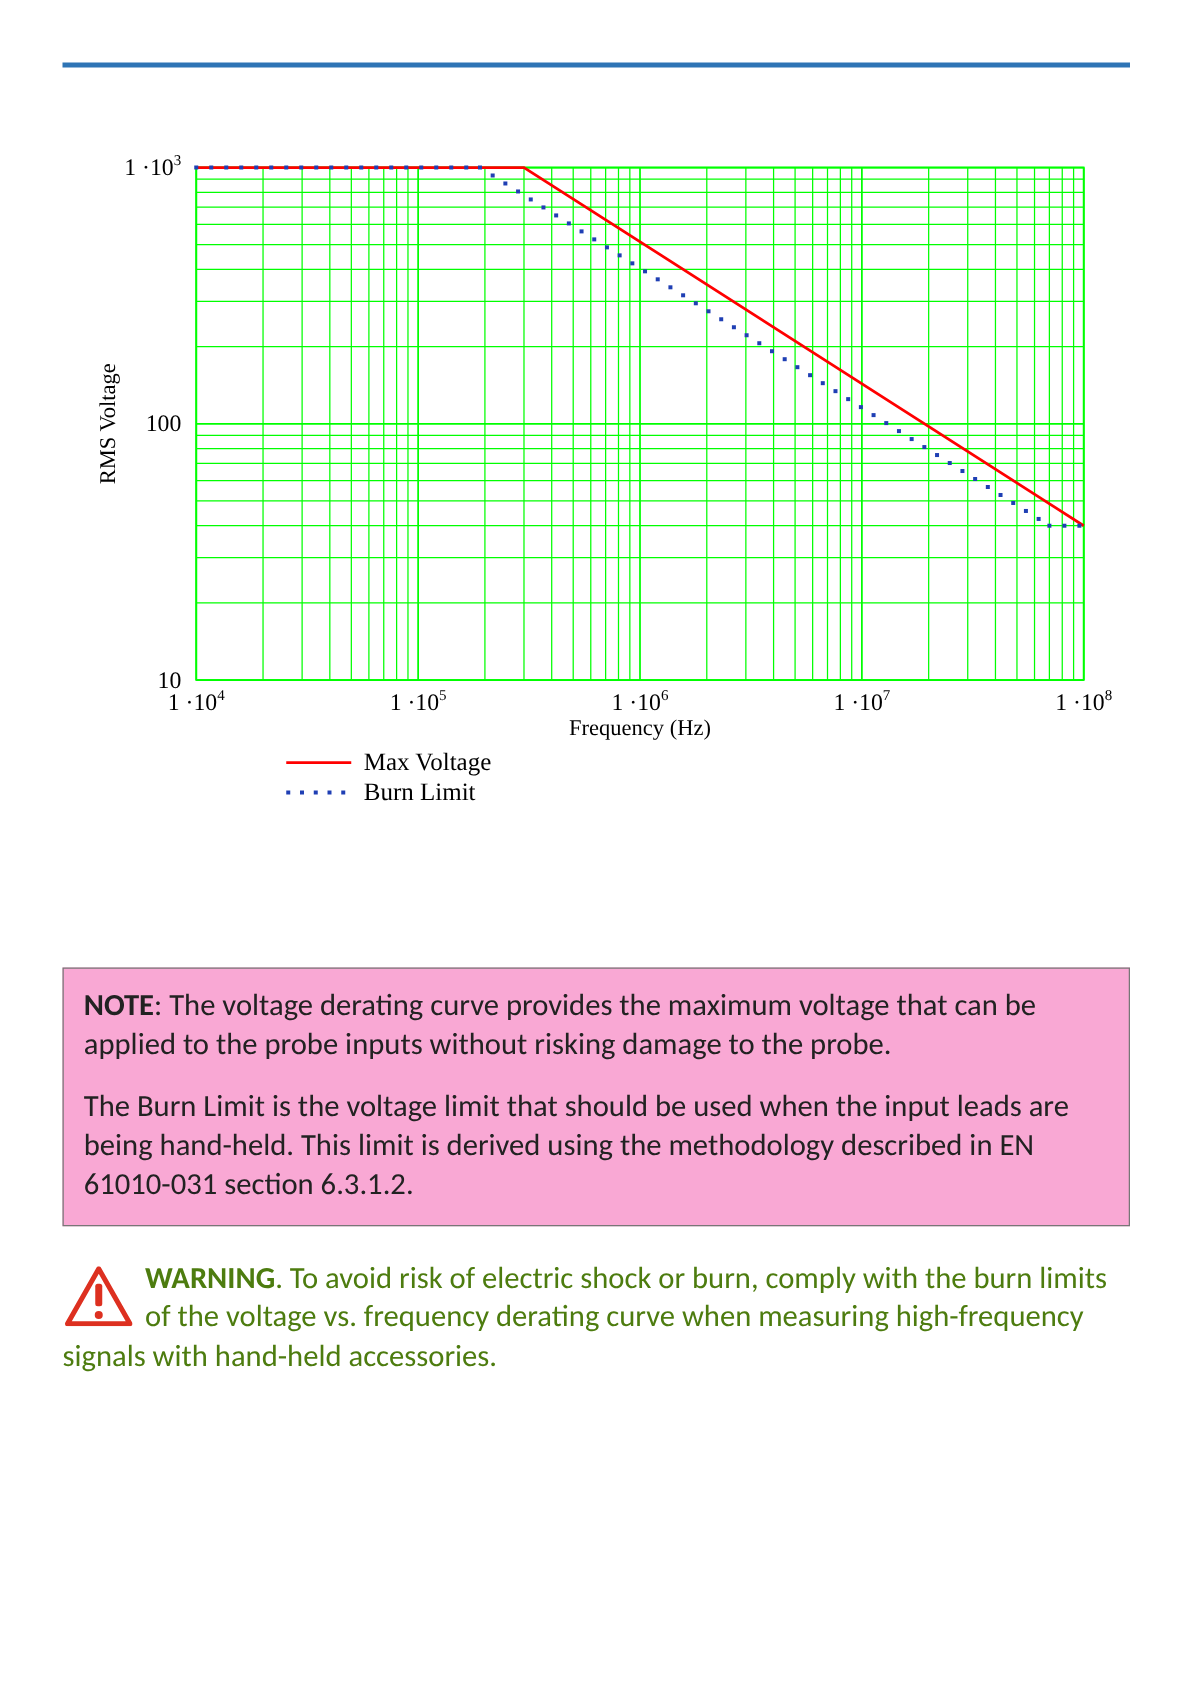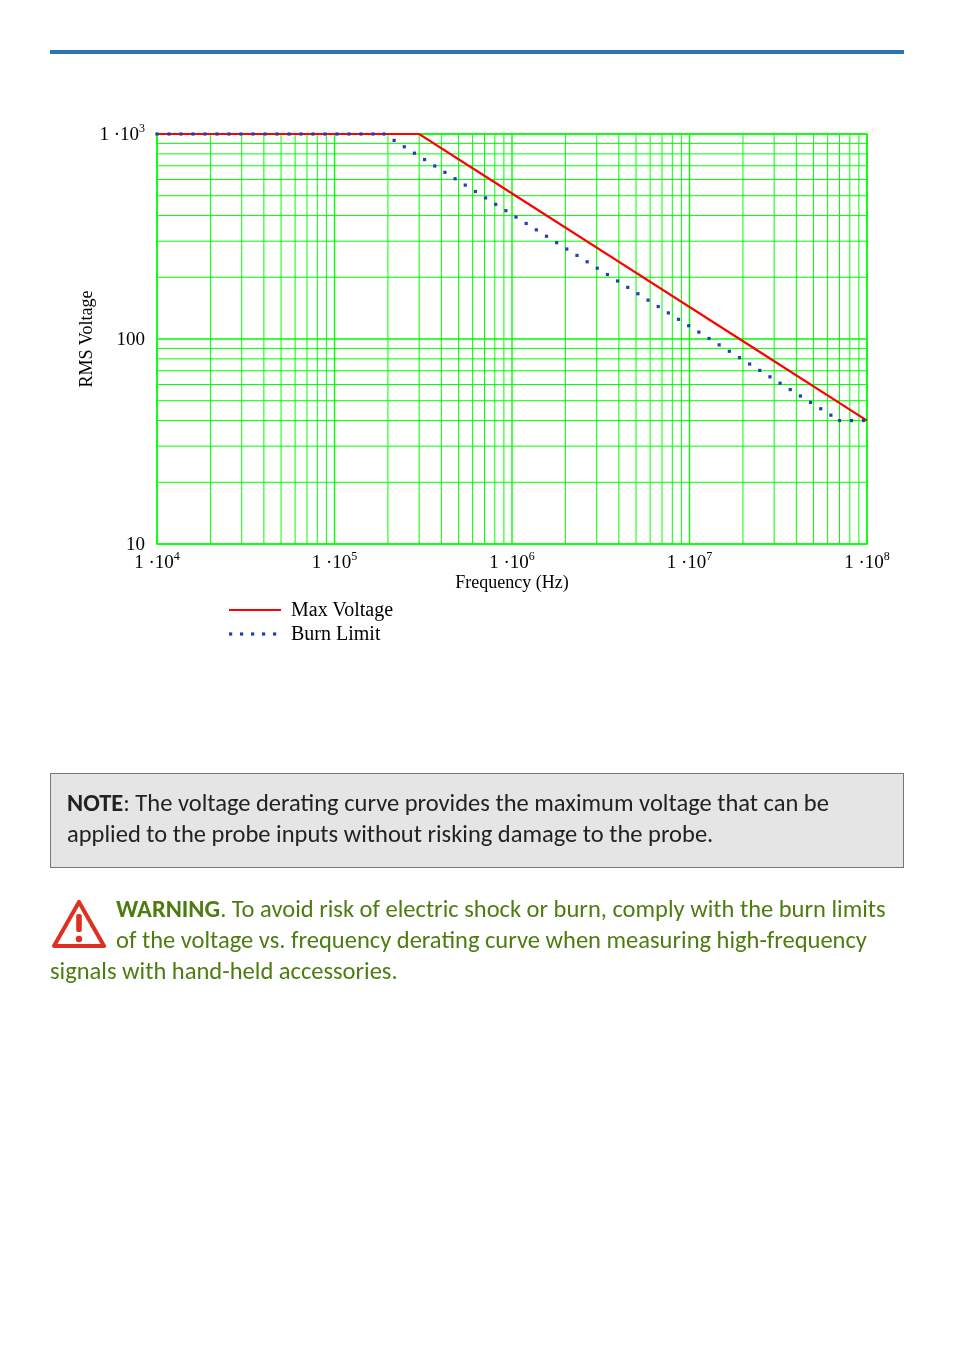--- a/index.html
+++ b/index.html
@@ -18,21 +18,21 @@
     .top-rule {
       height: 4px;
       background: #2e74b5;
       margin-bottom: 60px;
     }
     .chart-wrapper {
       margin: 0 auto 95px auto;
       width: 830px;
     }
     .note-box {
-      background: #e5e5e5;
+      background: #f9a8d4;
       border: 1px solid #777;
       padding: 14px 16px 16px 16px;
       margin-bottom: 26px;
     }
     .note-box p {
       font-size: 24.5px;
       line-height: 1.28;
       color: #222;
     }
     .note-box p + p {
@@ -205,20 +205,21 @@
       <rect x="200" y="518.4" width="3.2" height="3.2" fill="#1f3fb4"></rect>
       <rect x="211" y="518.4" width="3.2" height="3.2" fill="#1f3fb4"></rect>
       <text x="229" y="526" font-family="Times New Roman, serif" font-size="20" fill="#000">Burn Limit</text>
     </svg>
 </div>
 
 <div class="note-box">
   <p>
     <span class="note-label">NOTE</span><span>: The voltage derating curve provides the maximum voltage that can be applied to the probe inputs without risking damage to the probe.</span>
   </p>
+  <p>The Burn Limit is the voltage limit that should be used when the input leads are being hand-held. This limit is derived using the methodology described in EN 61010-031 section 6.3.1.2.</p>
 </div>
 
 <div class="warning-block">
   <span class="warning-icon-wrap">
     <svg width="54" height="48" viewBox="0 0 54 48">
       <polygon points="27,2 52,46 2,46" fill="none" stroke="#dd3020" stroke-width="4" stroke-linejoin="round"></polygon>
       <rect x="24.2" y="14" width="5.6" height="18" rx="2" fill="#dd3020"></rect>
       <circle cx="27" cy="39" r="3.2" fill="#dd3020"></circle>
     </svg>
   </span>

